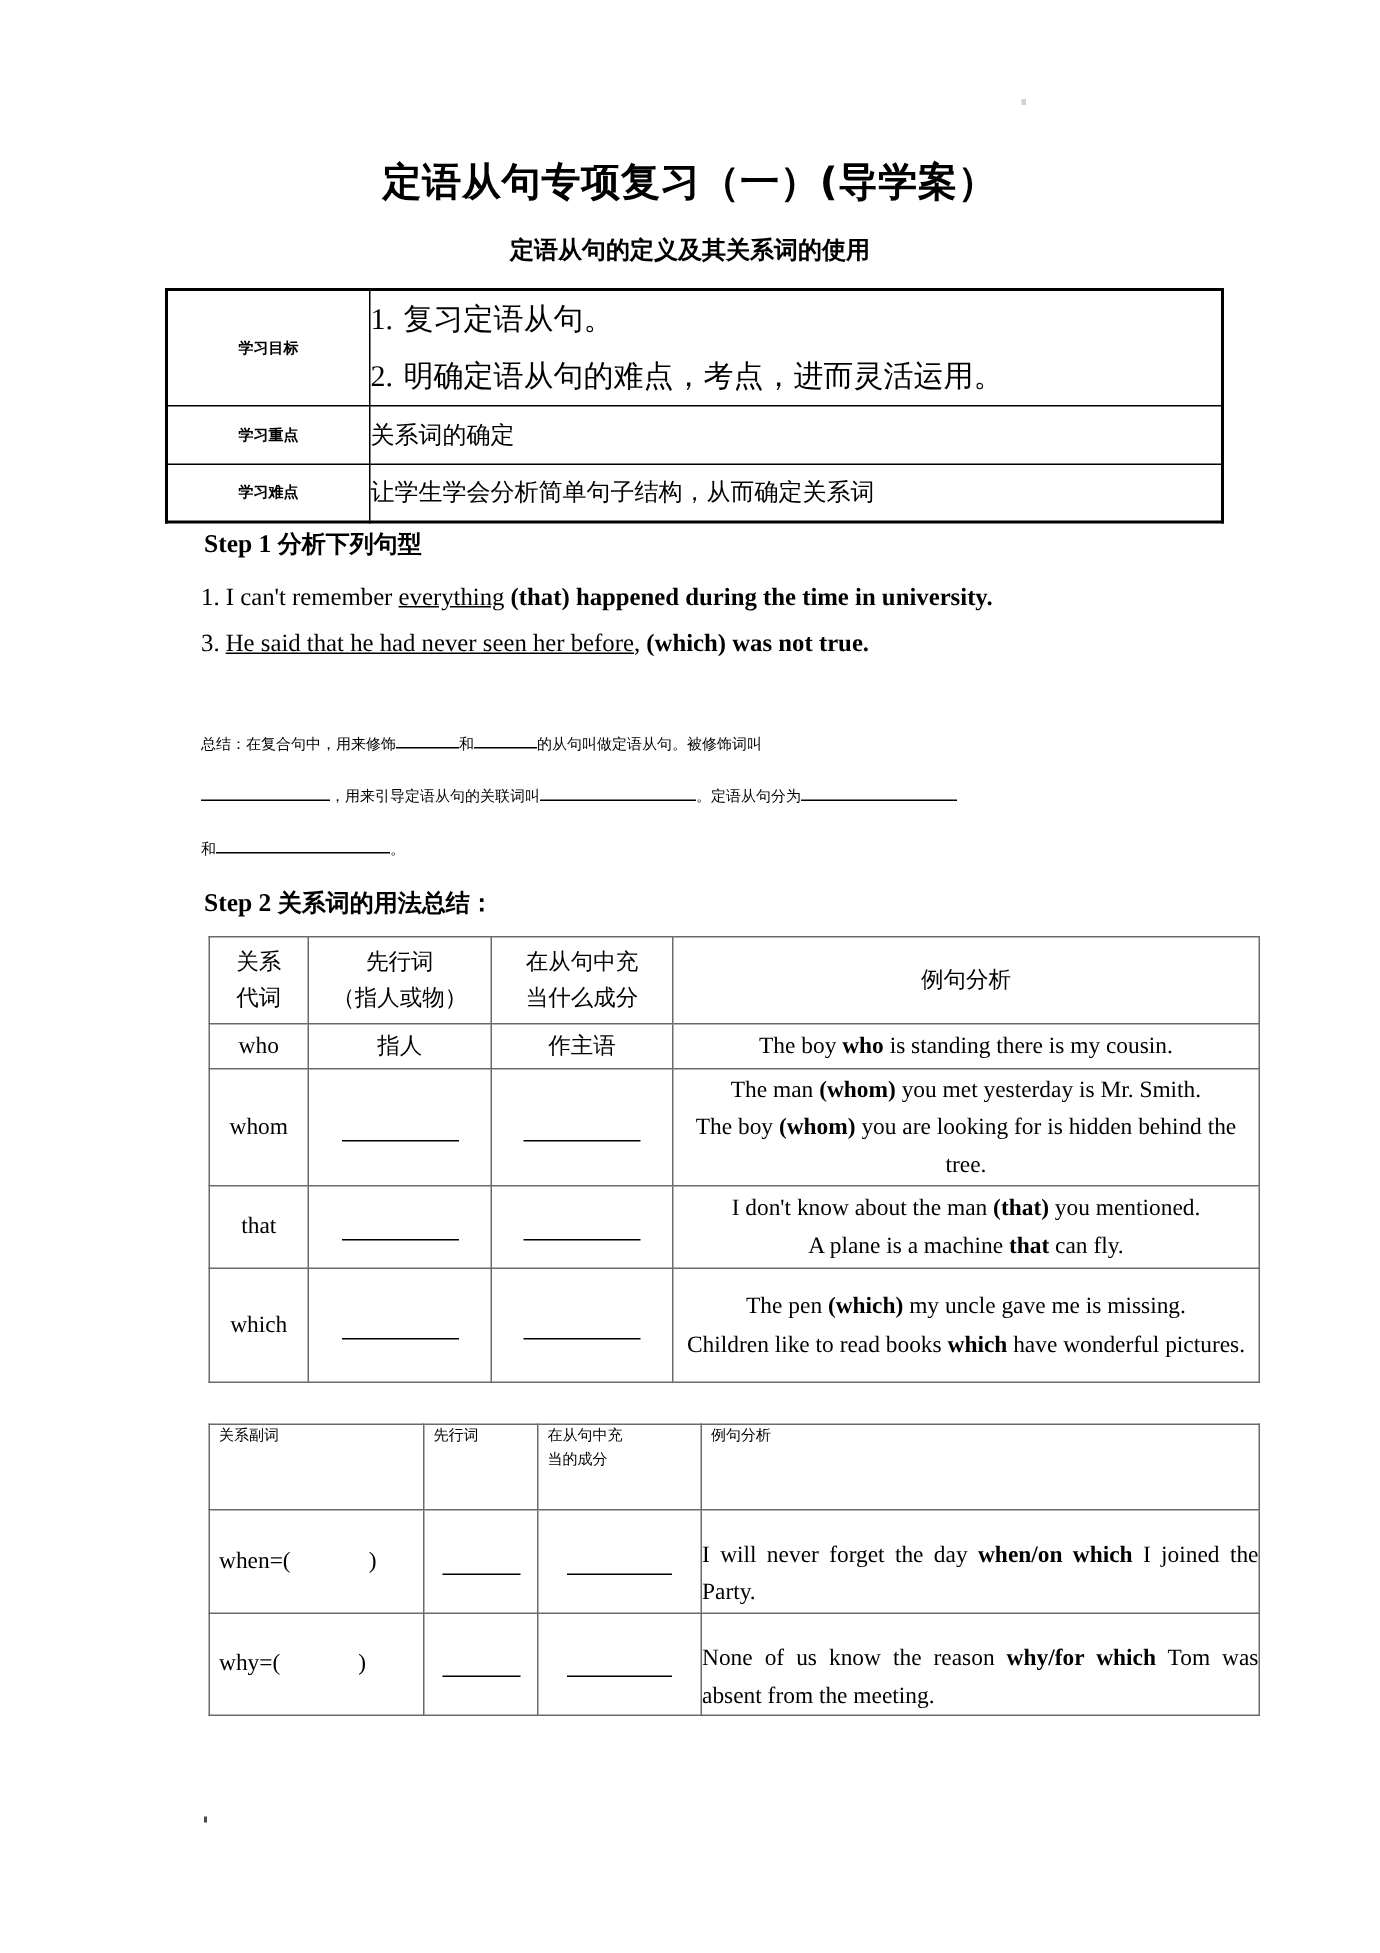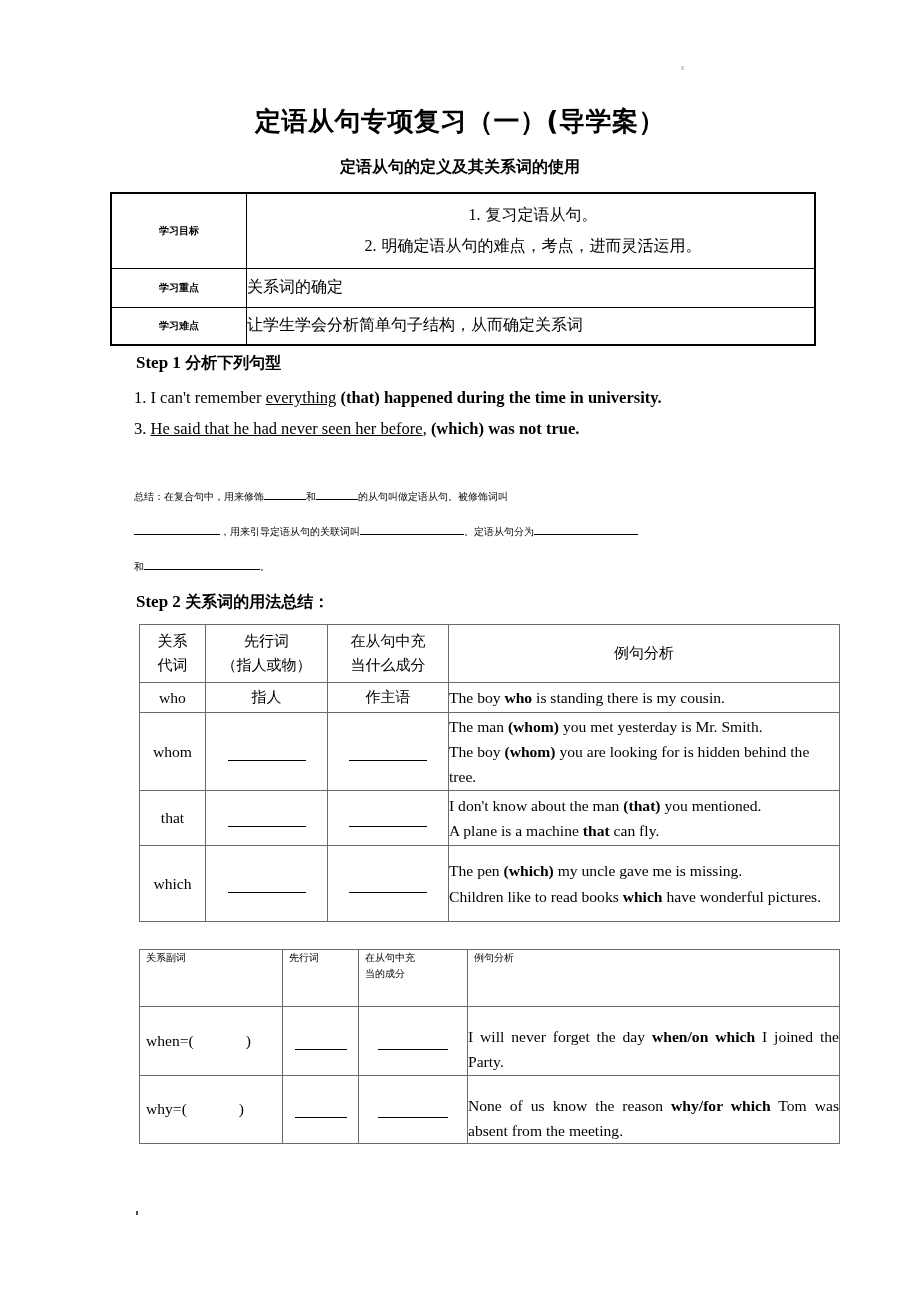--- a/index.html
+++ b/index.html
@@ -72,23 +72,22 @@
   }
   .obj-label {
     width: 134px;
     text-align: center;
     font-family: "DejaVu Sans", sans-serif;
     font-weight: bold;
     font-size: 10px;
   }
   .obj-body {
     padding: 4px 8px 4px 10px;
-    font-size: 16px;
+    font-size: 20px;
     line-height: 1.9;
-    text-align: center;
   }
   .obj-body .li { white-space: nowrap; }
   .obj-body .num { display:inline-block; width: 22px; }
   .obj-row-goal { height: 75px; }
   .obj-row-key  { height: 39px; }
   .obj-row-hard { height: 38px; }
   .obj-single {
     padding: 2px 8px 2px 10px;
     font-size: 16px;
   }
@@ -174,21 +173,21 @@
     line-height: 1.55;
     text-align: center;
   }
   .en-cell {
     font-size: 15.6px;
     line-height: 1.62;
     padding: 3px 6px 3px 8px;
     text-align: left;
     vertical-align: middle;
   }
-  .en-cell .ex { display: block; }
+  .en-cell .ex { display: block; text-align: center; }
   .kw {
     text-align: center;
     font-size: 15.6px;
   }
   .blankcell {
     text-align: center;
   }
   .cellblank {
     display: inline-block;
     border-bottom: 1.2px solid #000;

